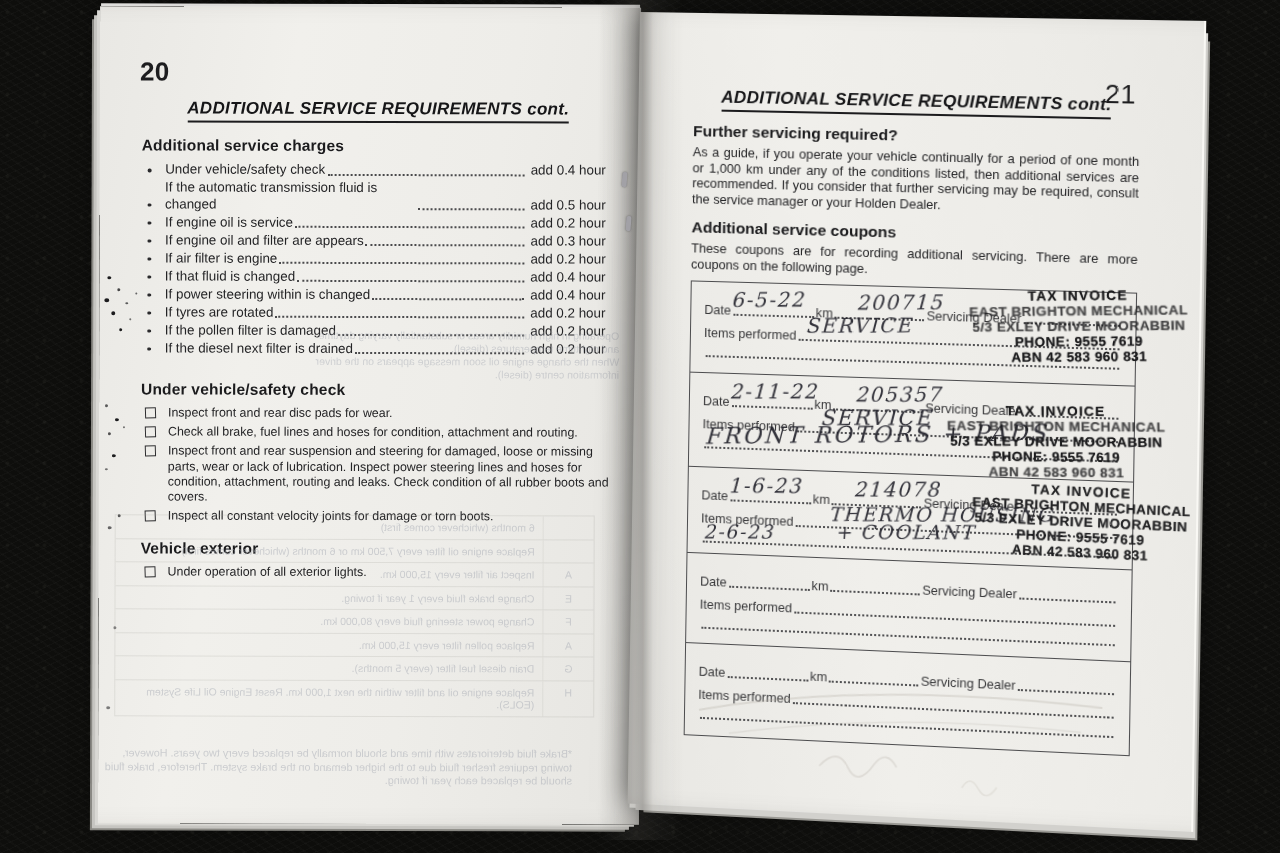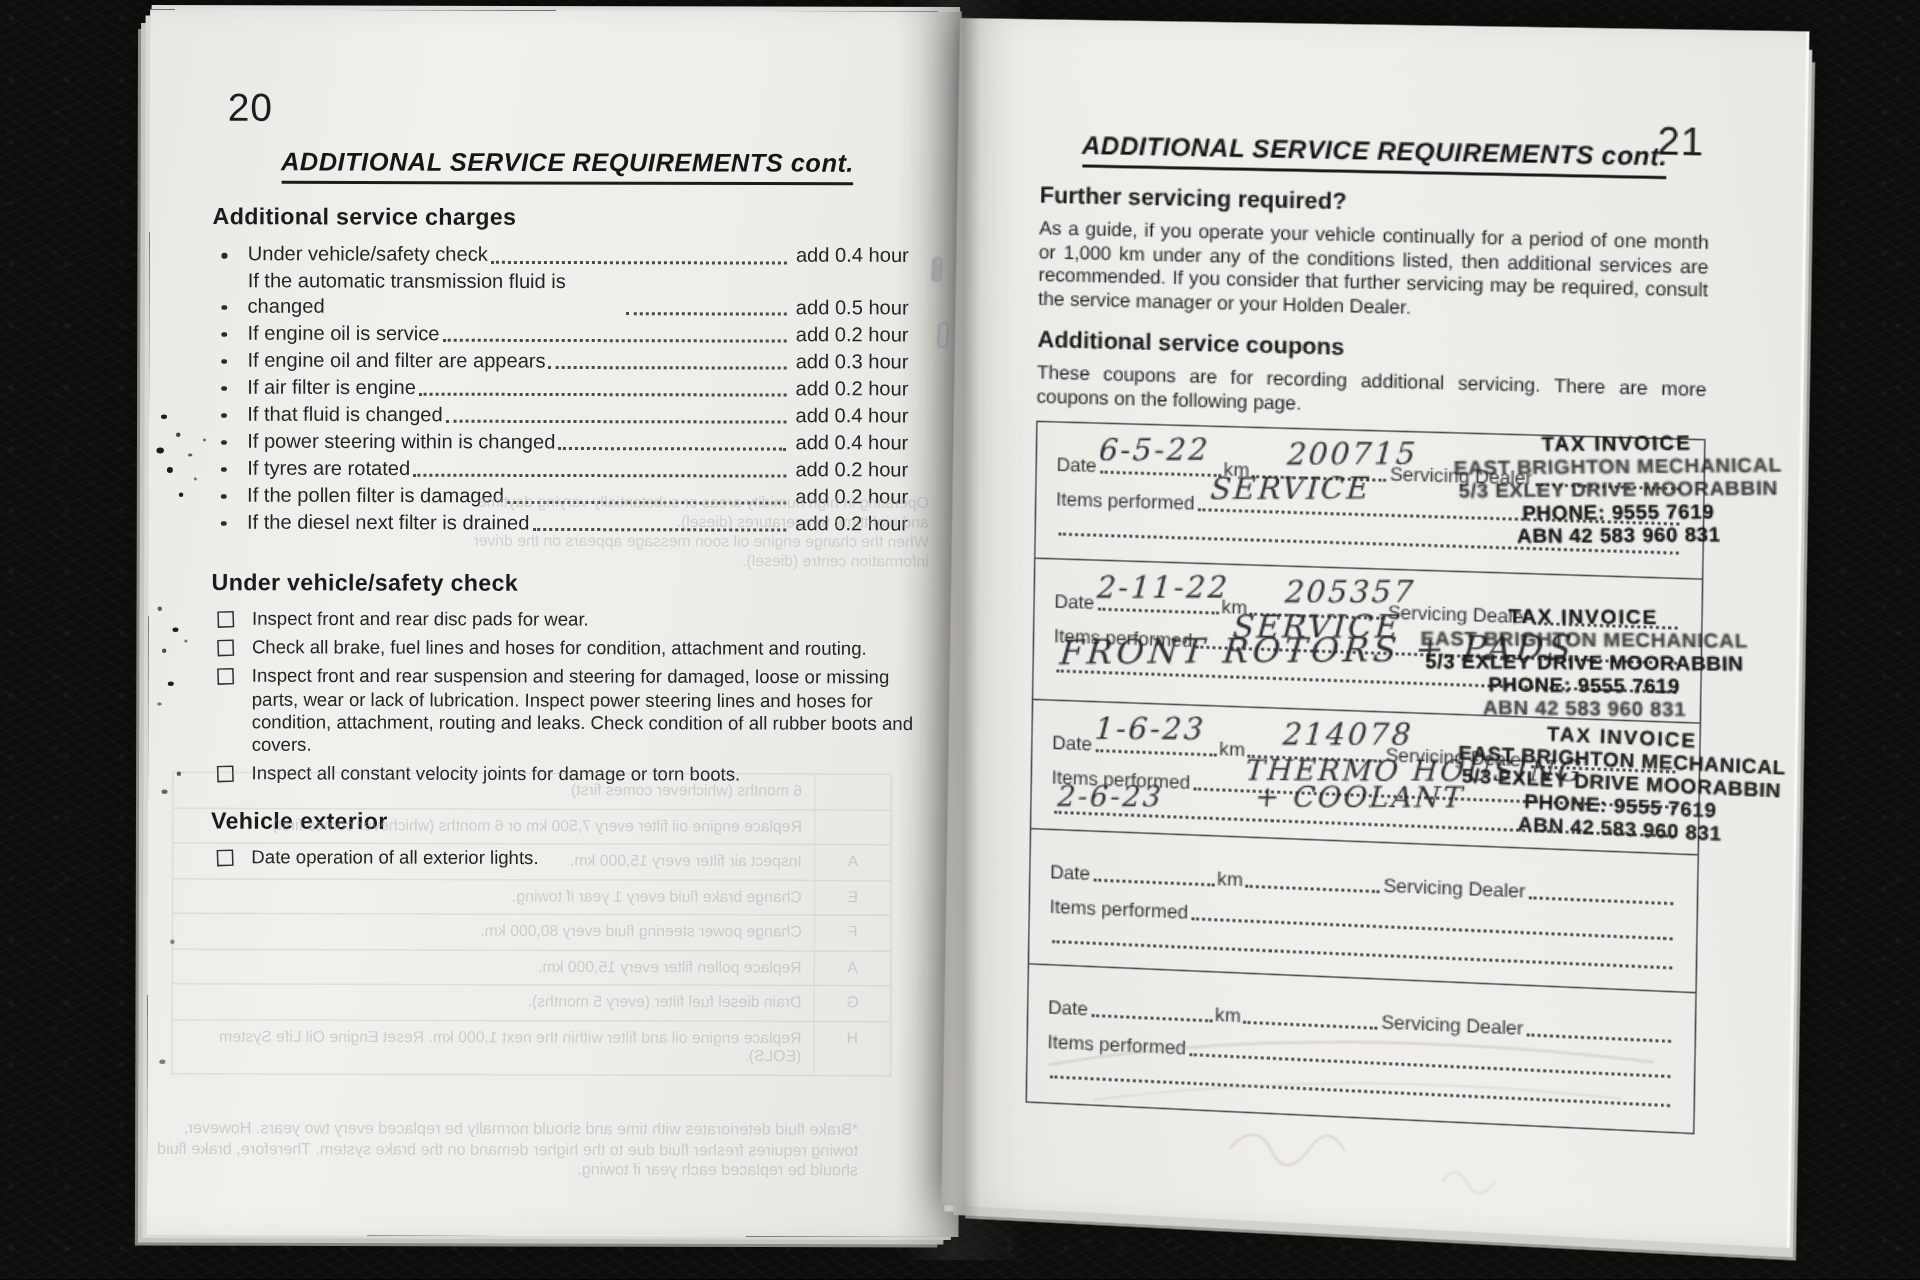--- a/index.html
+++ b/index.html
@@ -28,21 +28,21 @@
   .page-right::after{content:"";position:absolute;inset:0;pointer-events:none;
     box-shadow:inset 20px 0 28px -18px rgba(80,78,74,.5);}
   .spine{position:absolute;left:598px;top:0;width:86px;height:840px;pointer-events:none;
     background:linear-gradient(to right,transparent,rgba(96,94,90,.22) 42%,rgba(66,64,60,.30) 52%,rgba(130,128,124,.10) 64%,transparent);}
   .staple{position:absolute;width:5px;height:15px;background:#a2a1a6;border-radius:2px;
     box-shadow:0 0 2px rgba(60,60,60,.6);transform:rotate(4deg);}
 
   
   .pl-content{position:relative;height:100%;padding:52px 26px 0 42px;box-sizing:border-box;}
   .pagenum{font-size:26px;letter-spacing:.5px;color:#1d1d1f;}
-  .pn-left{position:absolute;left:52px;top:50px;}
+  .pn-left{position:absolute;left:40px;top:50px;font-weight:bold;}
   .pn-right{position:absolute;right:64px;top:58px;}
   .title-wrap{text-align:center;margin-top:40px;}
   .page-right .title-wrap{margin-top:0;}
   .doc-title{display:inline-block;font-size:17px;font-weight:bold;font-style:italic;
     letter-spacing:.3px;color:#161618;border-bottom:2.5px solid #1c1c1e;padding-bottom:2px;}
   .h-sec{font-size:15.5px;font-weight:bold;color:#1b1b1d;margin:14px 0 7px 0;letter-spacing:.2px;}
   .charge-row{display:flex;align-items:flex-end;font-size:13.4px;line-height:16.5px;margin:0 0 1.5px 0;color:#242426;}
   .bullet{flex:0 0 auto;width:3.5px;height:3.5px;border-radius:50%;background:#2a2a2c;margin:0 14px 6px 6px;}
   .charge-label{flex:0 1 auto;max-width:250px;}
   .leader{flex:1 1 auto;border-bottom:2px dotted #4a4a4c;margin:0 2px 3px 2px;min-width:8px;}
@@ -194,21 +194,21 @@
         <span>Inspect front and rear suspension and steering for damaged, loose or missing parts, wear or lack of lubrication. Inspect power steering lines and hoses for condition, attachment, routing and leaks. Check condition of all rubber boots and covers.</span>
       </div>
       <div class="check-row">
         <span class="checkbox"></span>
         <span>Inspect all constant velocity joints for damage or torn boots.</span>
       </div>
 
       <div class="h-sec ve-gap">Vehicle exterior</div>
       <div class="check-row">
         <span class="checkbox"></span>
-        <span>Date operation of all exterior lights.</span>
+        <span>Under operation of all exterior lights.</span>
       </div>
 
       <div class="ghost ghost-upper">
         <div>Operating in high humidity areas or substantially varying daytime and nighttime temperatures (diesel).</div>
         <div>When the change engine oil soon message appears on the driver information centre (diesel).</div>
       </div>
       <div class="ghost ghost-table">
         <div class="g-row">
             <span class="g-code"></span>
             <span class="g-text">6 months (whichever comes first)</span>

